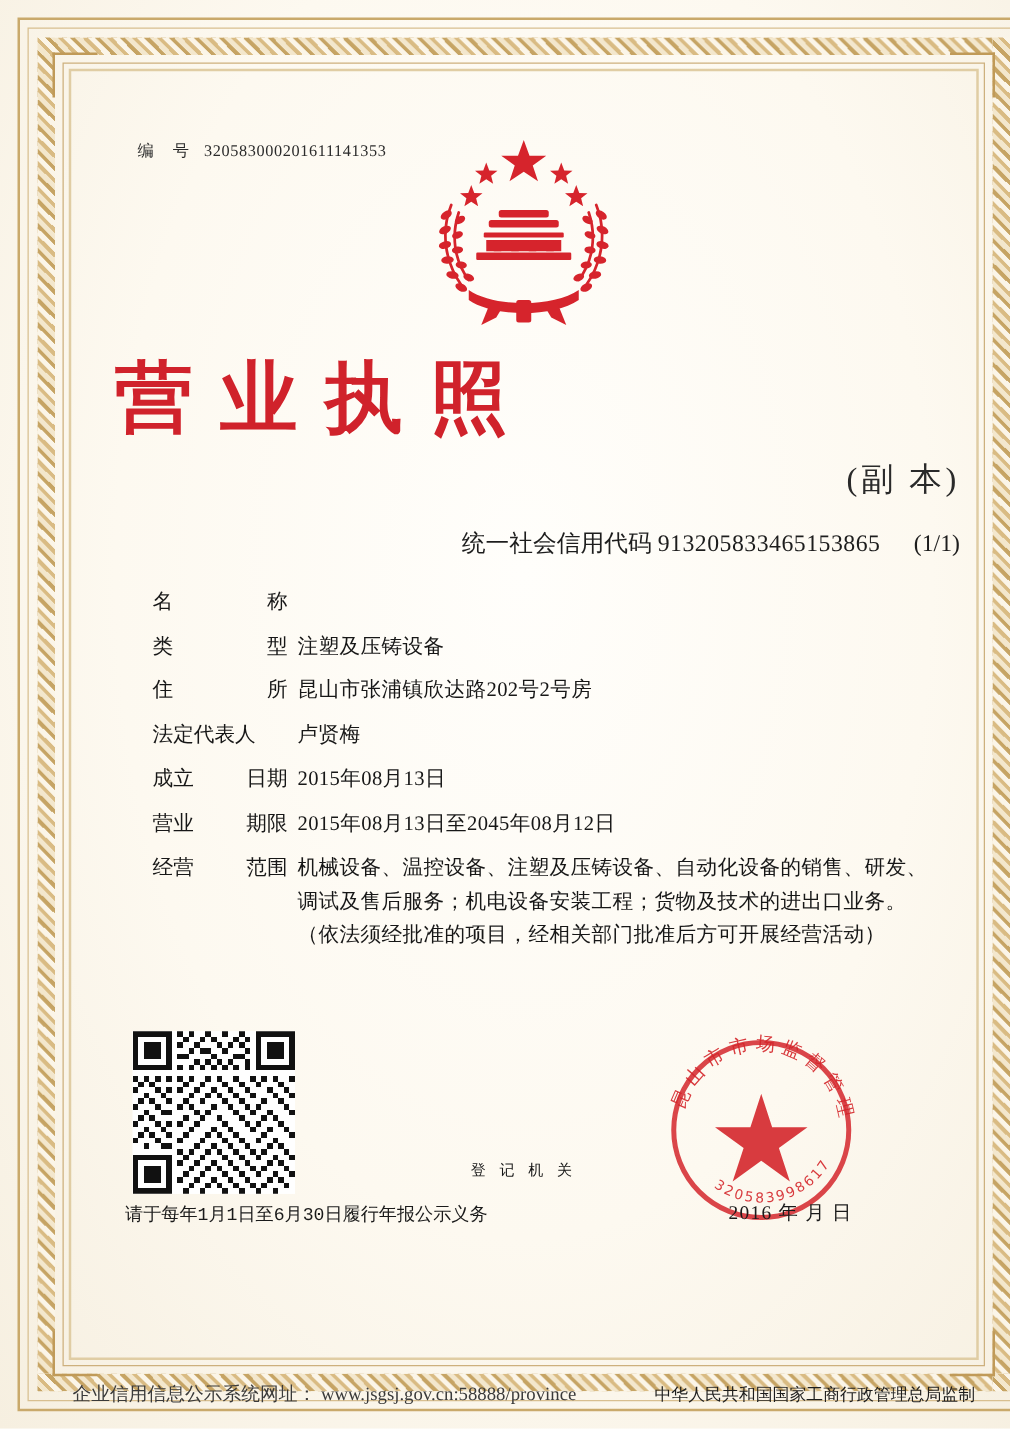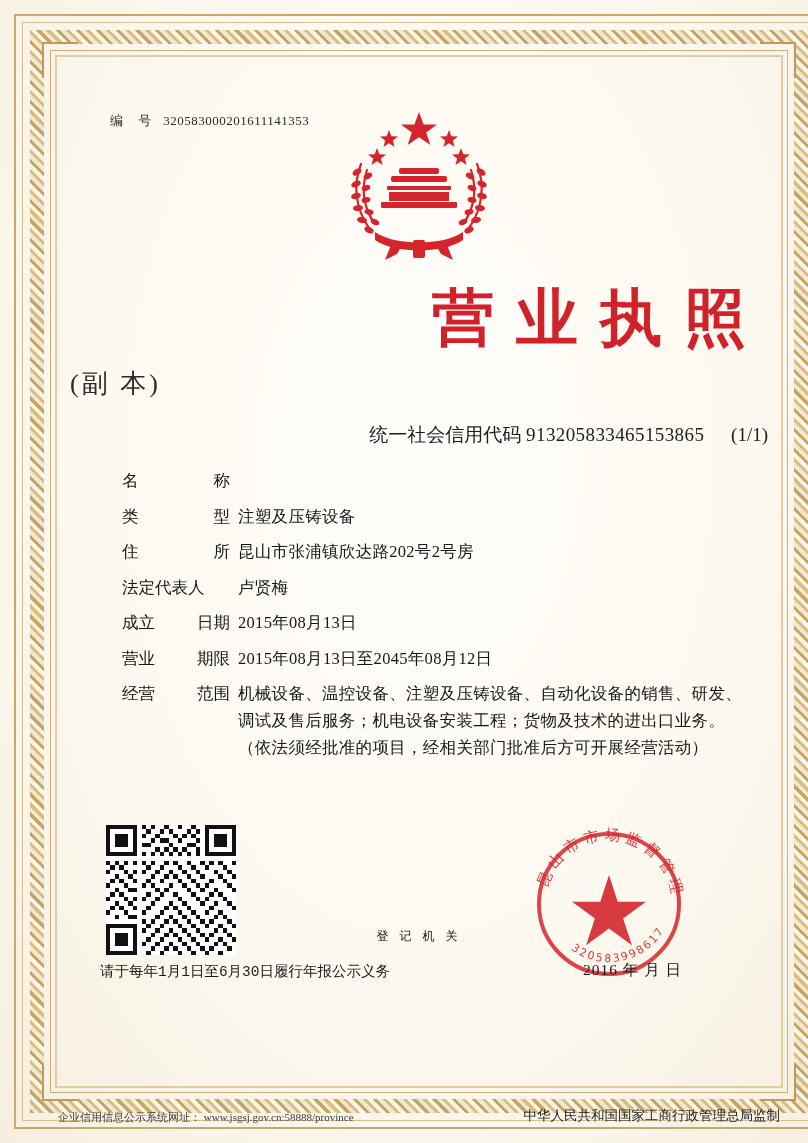--- a/index.html
+++ b/index.html
@@ -66,31 +66,31 @@
 
   
   .emblem{
     position:absolute;left:50%;top:34px;transform:translateX(-50%);
     width:176px;height:168px;
   }
 
   
   .title{
     position:absolute;left:0;right:0;top:206px;
-    text-align:right;
+    text-align:left;
     font-size:62px;
     letter-spacing:22px;
     text-indent:22px;
     color:#d0222b;
     font-weight:bold;
     font-family:"DejaVu Serif","Liberation Serif",serif;
   }
   .subtitle{
     position:absolute;left:0;right:0;top:296px;
-    text-align:left;
+    text-align:right;
     font-size:26px;color:#2a2a2a;
     letter-spacing:3px;
   }
   .credit-code{
     position:absolute;right:0;top:352px;
     font-size:19px;color:#1d1d1d;
     white-space:nowrap;
   }
   .credit-code .num{letter-spacing:0.4px;}
   .credit-code .seq{margin-left:22px;}
@@ -147,21 +147,21 @@
   .notice{
     position:absolute;left:30px;bottom:92px;
     font-size:14.5px;color:#1a1a1a;
     white-space:nowrap;
     font-family:Liberation Mono, monospace;
   }
 
   
   .footer-left{
     position:absolute;left:58px;bottom:18px;
-    font-size:11px;color:#3a3a3a;
+    font-size:15px;color:#3a3a3a;
     white-space:nowrap;
   }
   .footer-right{
     position:absolute;right:58px;bottom:18px;
     font-size:13.5px;color:#1d1d1d;
     white-space:nowrap;
   }
 </style>
 </head>
 <body>

